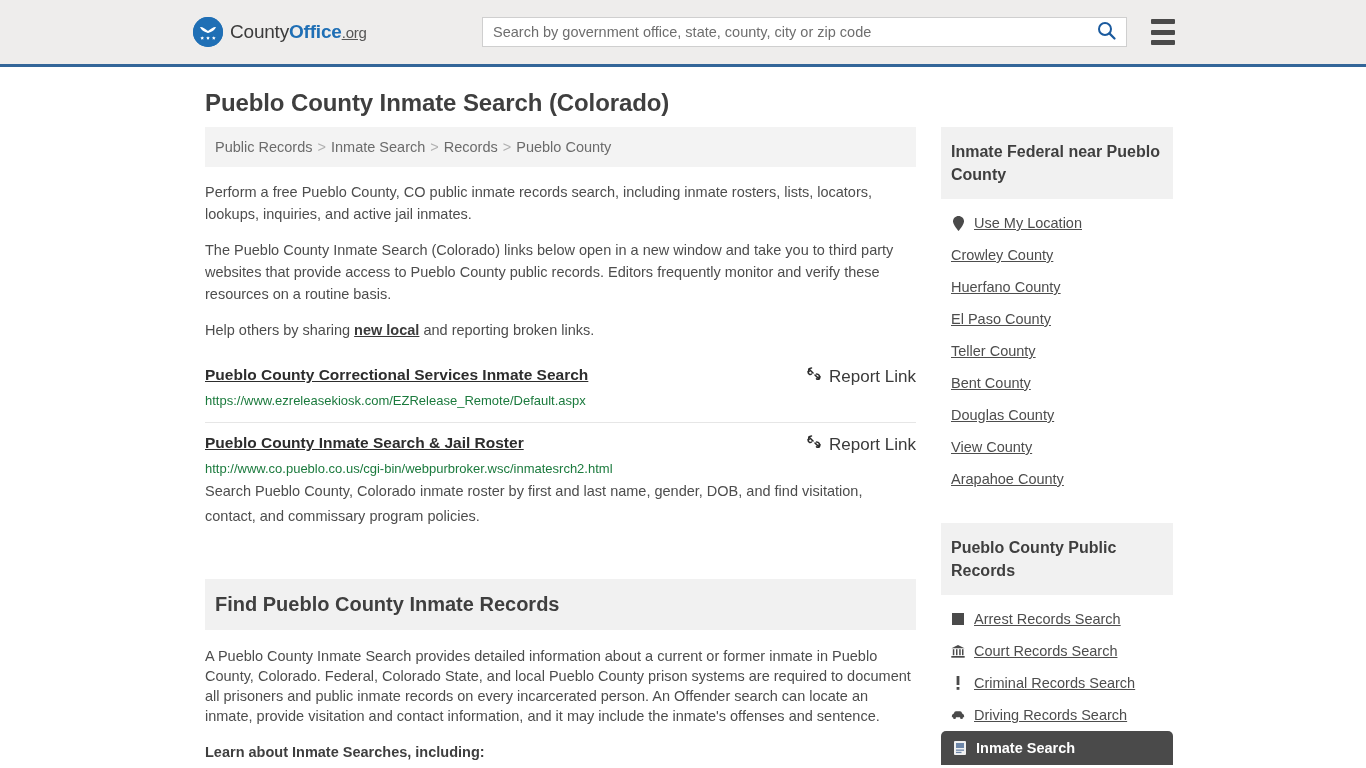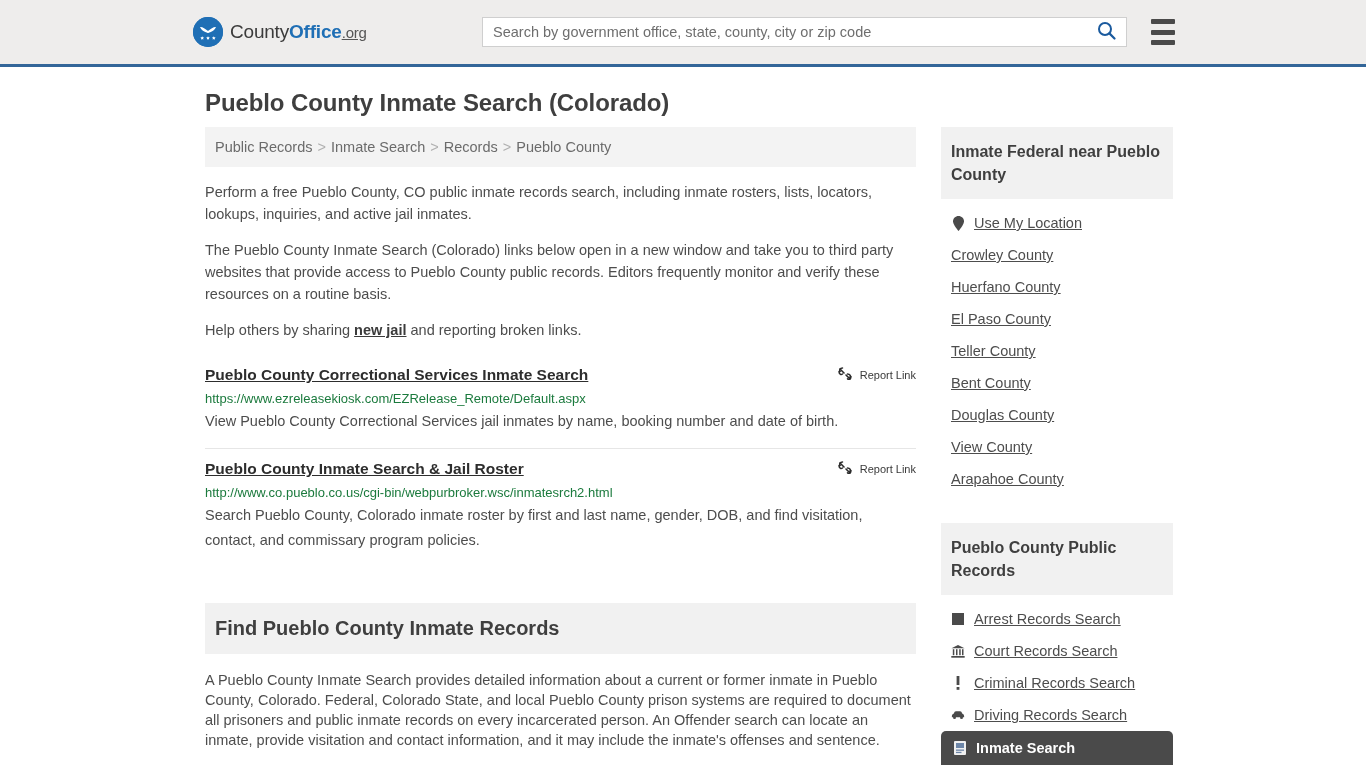--- a/index.html
+++ b/index.html
@@ -140,24 +140,24 @@
   .result-title {
     font-size: 15.5px;
     font-weight: bold;
     color: #2d2d2d;
     text-decoration: underline;
     flex: 1;
     line-height: 20px;
   }
   .report-link {
     display: flex;
-    align-items: center;
+    align-items: flex-end;
     gap: 7px;
     color: #3a3a3a;
-    font-size: 11px;
+    font-size: 17px;
     text-decoration: none;
     white-space: nowrap;
     margin-left: 14px;
     padding-top: 1px;
   }
   .result-url {
     display: block;
     font-size: 13px;
     color: #1b7a3d;
     margin-top: 6px;
@@ -274,41 +274,40 @@
 
     <div class="main-col">
 
       <div class="breadcrumb">
         <a href="#">Public Records</a><span class="sep">&gt;</span><a href="#">Inmate Search</a><span class="sep">&gt;</span><a href="#">Records</a><span class="sep">&gt;</span><a href="#">Pueblo County</a>
       </div>
 
       <div class="intro">
         <p>Perform a free Pueblo County, CO public inmate records search, including inmate rosters, lists, locators, lookups, inquiries, and active jail inmates.</p>
         <p>The Pueblo County Inmate Search (Colorado) links below open in a new window and take you to third party websites that provide access to Pueblo County public records. Editors frequently monitor and verify these resources on a routine basis.</p>
-        <p><span>Help others by sharing </span><a href="#">new jail</a><span> and reporting broken links.</span></p>
+        <p><span>Help others by sharing </span><a href="#">new local</a><span> and reporting broken links.</span></p>
       </div>
 
       <div class="results">
 
         <div class="result">
           <div class="result-head">
             <a href="#" class="result-title">Pueblo County Correctional Services Inmate Search</a>
             <a href="#" class="report-link">
               <span>
                 <svg width="16" height="16" viewBox="0 0 16 16">
                   <path d="M3 3 L7 7 M9 9 L13 13" stroke="#2b2b2b" stroke-width="1.6" stroke-linecap="round" fill="none"></path>
                   <path d="M5.5 2 C3 2 2 4 3.2 5.5 M2 5.5 C2 8 4 9.2 5.5 8" stroke="#2b2b2b" stroke-width="1.5" fill="none" stroke-linecap="round"></path>
                   <path d="M10.5 8 C13 8 14 10 12.8 11.5 M14 10.5 C14 13 12 14 10.5 12.8" stroke="#2b2b2b" stroke-width="1.5" fill="none" stroke-linecap="round"></path>
                 </svg>
               </span>
               <span>Report Link</span>
             </a>
           </div>
           <a href="#" class="result-url">https://www.ezreleasekiosk.com/EZRelease_Remote/Default.aspx</a>
-          <div class="result-desc">View Pueblo County Correctional Services jail inmates by name, booking number and date of birth.</div>
         </div>
 
         <div class="result">
           <div class="result-head">
             <a href="#" class="result-title">Pueblo County Inmate Search &amp; Jail Roster</a>
             <a href="#" class="report-link">
               <span>
                 <svg width="16" height="16" viewBox="0 0 16 16">
                   <path d="M3 3 L7 7 M9 9 L13 13" stroke="#2b2b2b" stroke-width="1.6" stroke-linecap="round" fill="none"></path>
                   <path d="M5.5 2 C3 2 2 4 3.2 5.5 M2 5.5 C2 8 4 9.2 5.5 8" stroke="#2b2b2b" stroke-width="1.5" fill="none" stroke-linecap="round"></path>

